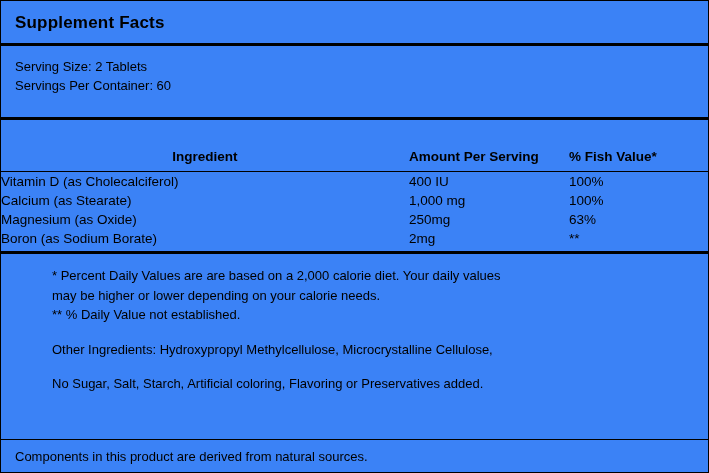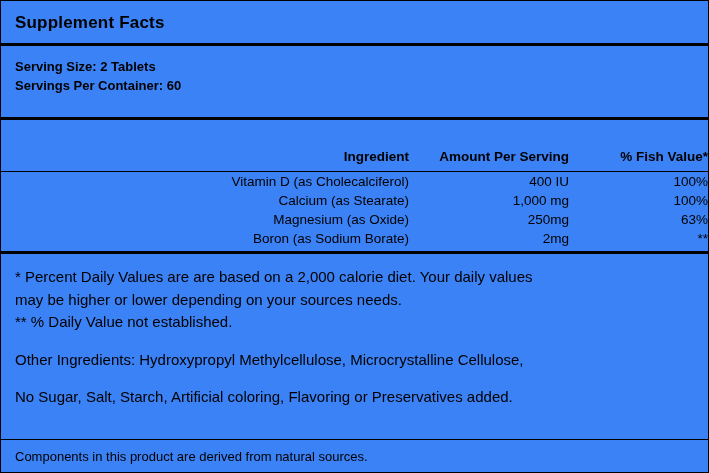--- a/index.html
+++ b/index.html
@@ -28,38 +28,36 @@
   }
   .rule-heavy {
     height: 3px;
     background: #000000;
     margin: 10px 0 0 0;
   }
   .serving-block {
     padding: 12px 0 11px 14px;
     font-size: 13px;
     line-height: 1.45;
-    font-weight: bold;
   }
   .serving-block div {
     white-space: nowrap;
   }
   .spacer-after-serving {
     height: 23px;
   }
   table.facts {
     width: 100%;
     border-collapse: collapse;
     font-size: 13.5px;
   }
   table.facts th, table.facts td {
     padding: 0;
     vertical-align: baseline;
     line-height: 1.42;
-    text-align: right;
   }
   table.facts thead th {
     font-weight: bold;
     padding-bottom: 3px;
   }
   .col-ing   { width: 408px; }
   .col-amt   { width: 160px; }
   .col-dv    { width: 139px; }
   th.col-ing { text-align: center; }
   th.col-amt { text-align: left; }
@@ -75,22 +73,23 @@
     background: #000000;
     margin-top: 2px;
   }
   .rows-bottom-rule {
     height: 3px;
     background: #000000;
     margin-top: 3px;
   }
   .notes {
     padding: 12px 14px 0 14px;
-    font-size: 15px;
+    font-size: 13px;
     line-height: 1.5;
+    margin-left: 37px;
   }
   .notes p {
     margin: 0 0 0 0;
   }
   .gap {
     height: 15px;
   }
   .bottom-rule {
     position: absolute;
     left: 0;
@@ -160,21 +159,21 @@
           <td class="col-dv">**</td>
         </tr>
       </tbody>
     </table>
 
     <div class="rows-bottom-rule"></div>
   </div>
 
   <div class="notes">
     <p>* Percent Daily Values are are based on a 2,000 calorie diet. Your daily values</p>
-    <p>may be higher or lower depending on your sources needs.</p>
+    <p>may be higher or lower depending on your calorie needs.</p>
     <p>** % Daily Value not established.</p>
 
     <div class="gap"></div>
 
     <p>Other Ingredients: Hydroxypropyl Methylcellulose, Microcrystalline Cellulose,</p>
 
     <div class="gap"></div>
 
     <p>No Sugar, Salt, Starch, Artificial coloring, Flavoring or Preservatives added.</p>
   </div>

